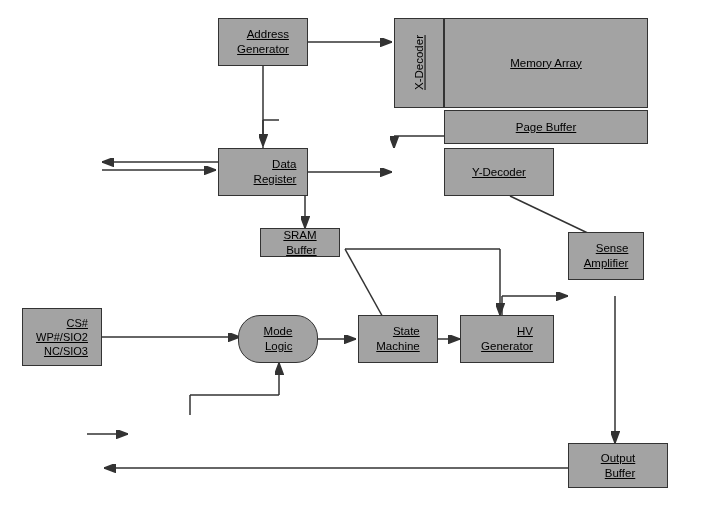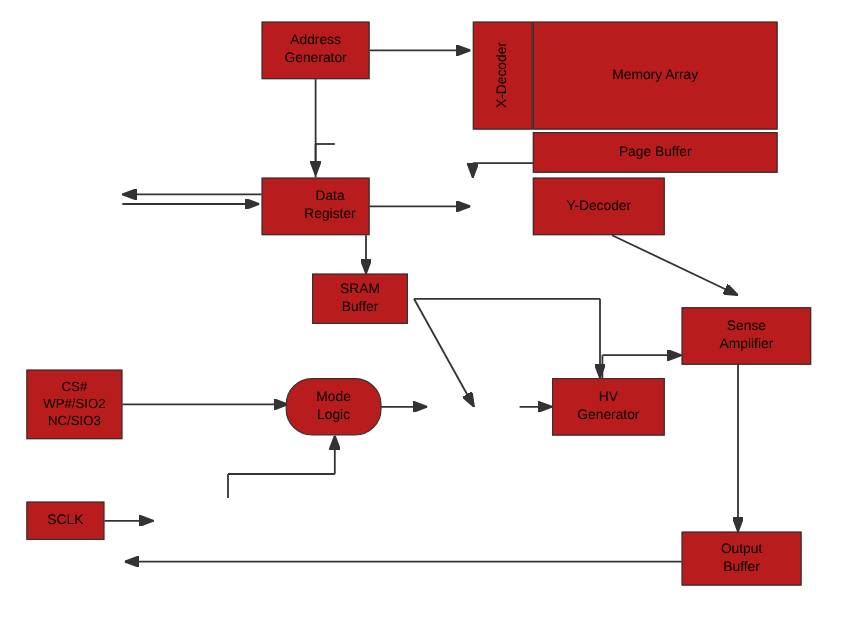--- a/index.html
+++ b/index.html
@@ -13,27 +13,28 @@
       position: relative;
     }
     #diagram {
       position: relative;
       width: 712px;
       height: 519px;
     }
     .block {
       position: absolute;
       border: 1.5px solid #333;
-      background: #b91c1c;
+      background: #a3a3a3;
       display: flex;
       align-items: center;
       justify-content: center;
-      text-align: center;
+      text-align: right;
       line-height: 1.3;
       font-size: 11.5px;
+      text-decoration: underline;
     }
     svg.arrows {
       position: absolute;
       top: 0; left: 0;
       width: 712px;
       height: 519px;
       pointer-events: none;
     }
     svg.arrows line, svg.arrows polyline, svg.arrows path {
       stroke: #333;
@@ -109,30 +110,30 @@
 
   <div class="block" style="left:444px; top:110px; width:204px; height:34px;">Page Buffer</div>
 
   <div class="block" style="left:444px; top:18px; width:204px; height:90px;">Memory Array</div>
 
 
   <div class="block" style="left:218px; top:148px; width:90px; height:48px;padding-left:24px;">Data<br>Register</div>
 
   <div class="block" style="left:444px; top:148px; width:110px; height:48px;">Y-Decoder</div>
 
-  <div class="block" style="left:260px; top:228px; width:80px; height:42px;">SRAM<br>Buffer</div>
+  <div class="block" style="left:260px; top:228px; width:80px; height:29px;">SRAM<br>Buffer</div>
 
-  <div class="block" style="left:568px; top:256px; width:108px; height:48px;">Sense<br>Amplifier</div>
+  <div class="block" style="left:568px; top:232px; width:76px; height:48px;">Sense<br>Amplifier</div>
 
   <div class="block" style="left:22px; top:308px; width:80px; height:58px; font-size:11px;">CS#<br>WP#/SIO2<br>NC/SIO3</div>
 
   <div class="block" style="left:238px; top:315px; width:80px; height:48px;border-radius:22px;">Mode<br>Logic</div>
 
+  <div class="block" style="left:358px; top:315px; width:80px; height:48px;">State<br>Machine</div>
 
   <div class="block" style="left:460px; top:315px; width:94px; height:48px;">HV<br>Generator</div>
 
-  <div class="block" style="left:22px; top:418px; width:65px; height:32px;">SCLK</div>
 
 
   <div class="block" style="left:568px; top:443px; width:100px; height:45px;">Output<br>Buffer</div>
 
 
 </div>
 
 </body></html>

